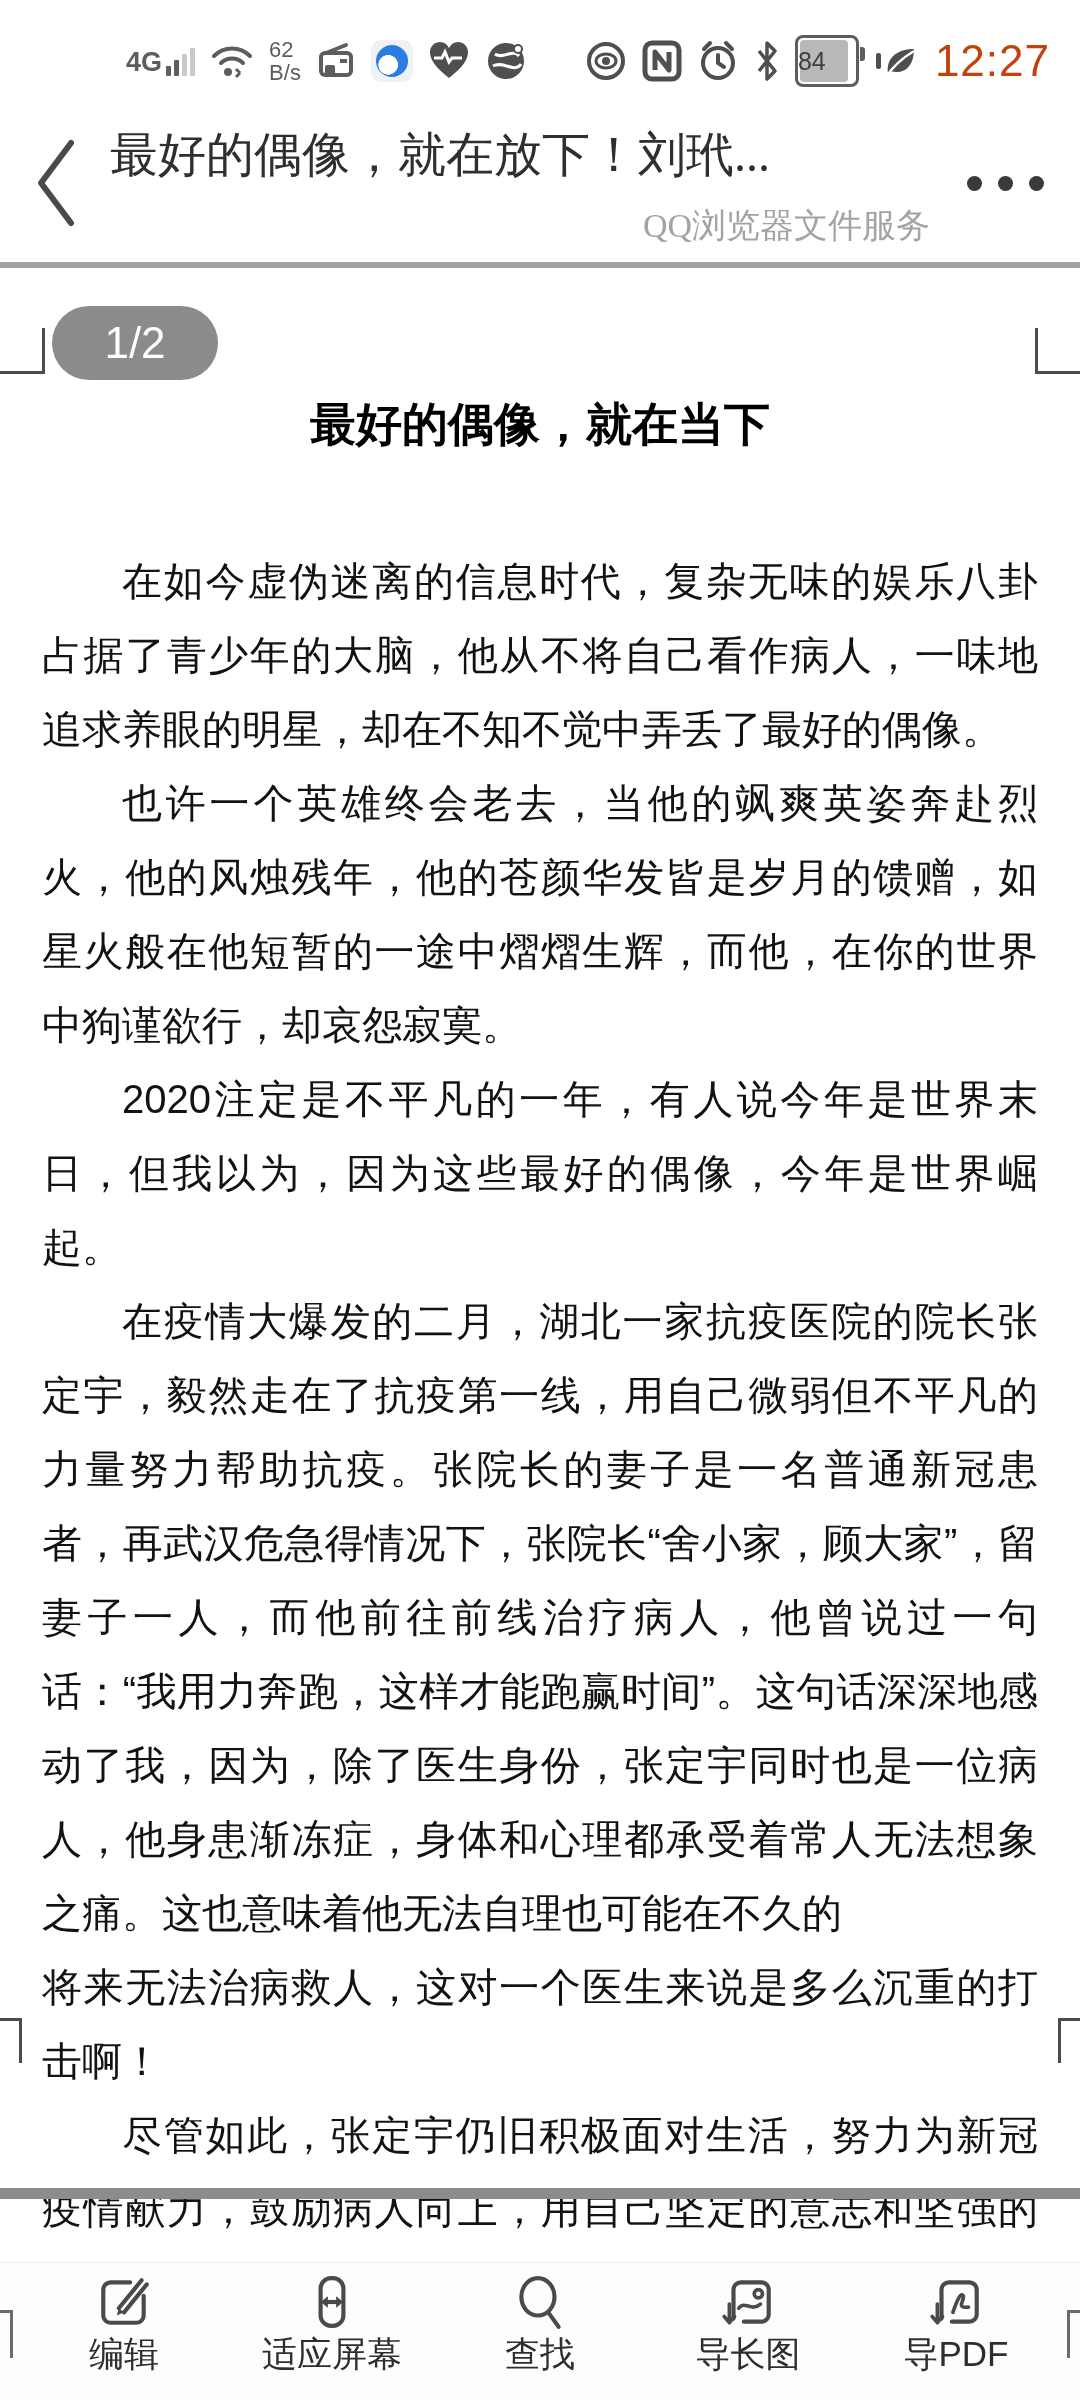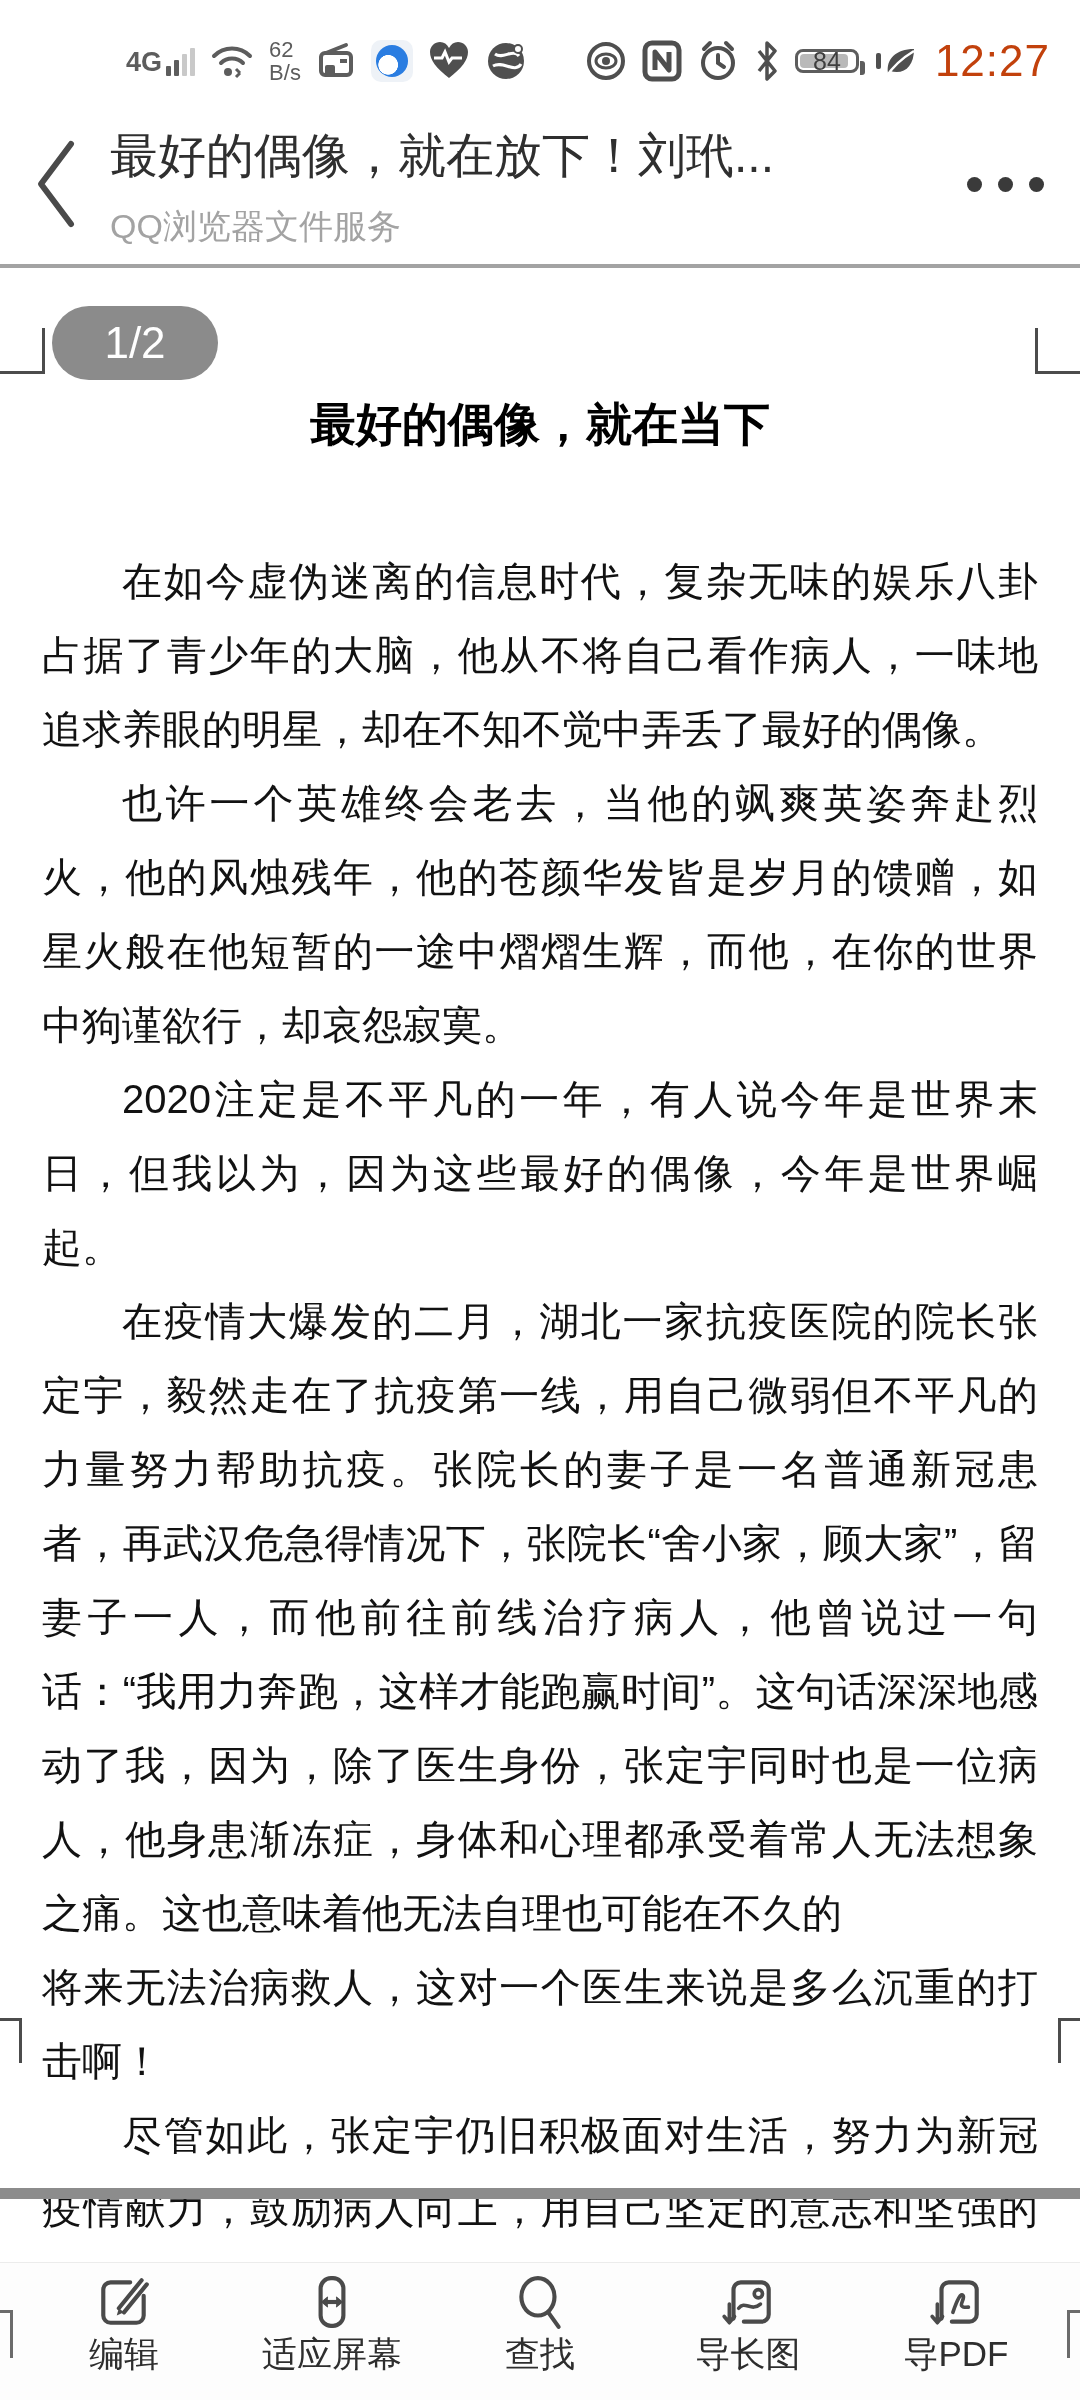--- a/index.html
+++ b/index.html
@@ -29,41 +29,41 @@
   .bars span:nth-child(4) { height: 28px; }
   .sb-speed { display: flex; flex-direction: column; align-items: flex-start; line-height: 1.05; font-size: 22px; color: #5d5d5d; }
   .sb-gap { width: 28px; }
   .qq-icon {
     width: 42px; height: 42px; border-radius: 10px; background: #eef2f7;
     display: flex; align-items: center; justify-content: center;
   }
   .qq-ball { width: 32px; height: 32px; border-radius: 50%;
     background: radial-gradient(circle at 38% 62%, #ffffff 0 34%, #2a7de1 36% 100%); }
   .battery {
-    position: relative; width: 64px; height: 24px; border: 3px solid #5d5d5d;
-    border-radius: 8px; display: flex; align-items: center; justify-content: center;
+    position: relative; width: 64px; height: 52px; border: 3px solid #5d5d5d;
+    border-radius: 8px; display: flex; align-items: center; justify-content: flex-start;
   }
   .battery .fill { position: absolute; left: 2px; top: 2px; bottom: 2px; width: 48px; background: #b9b9b9; border-radius: 4px; }
   .battery .pct { position: relative; font-size: 25px; color: #3f3f3f; z-index: 1; }
   .battery .nub { position: absolute; right: -9px; top: 9px; width: 5px; height: 14px; background: #5d5d5d; border-radius: 0 3px 3px 0; }
   .sb-time { font-size: 44px; color: #c2410c; letter-spacing: 1px; }
 
   
   .header {
     position: absolute; top: 104px; left: 0; right: 0; height: 164px;
     display: flex; align-items: center;
-    border-bottom: 4px solid #a3a3a3; background: #fff;
+    border-bottom: 6px solid #a3a3a3; background: #fff; font-family: Liberation Serif, serif;
   }
   .back-btn { width: 110px; height: 100%; display: flex; align-items: center; justify-content: center; }
   .header-texts { flex: 1; min-width: 0; padding-top: 6px; }
   .header-title {
     font-size: 48px; color: #2f2f2f; font-weight: 500;
     white-space: nowrap; overflow: hidden;
   }
-  .header-sub { font-size: 34px; color: #a3a3a3; margin-top: 16px; }
+  .header-sub { font-size: 34px; color: #a3a3a3; margin-top: 16px; text-align: right; }
   .menu-btn { width: 150px; height: 100%; display: flex; align-items: center; justify-content: center; gap: 16px; }
   .menu-btn i { width: 15px; height: 15px; border-radius: 50%; background: #3a3a3a; }
 
   
   .content { position: absolute; top: 270px; left: 0; right: 0; bottom: 0; background: #fff; }
 
   .corner { position: absolute; }
   .corner.tl { top: 58px;  left: 0;  width: 45px; height: 46px; border-right: 3px solid #4c4c4c; border-bottom: 3px solid #4c4c4c; }
   .corner.tr { top: 58px;  right: 0; width: 45px; height: 46px; border-left: 3px solid #4c4c4c;  border-bottom: 3px solid #4c4c4c; }
   .corner.bl { top: 1748px; left: 0;  width: 22px; height: 45px; border-right: 3px solid #4c4c4c; border-top: 3px solid #4c4c4c; }

